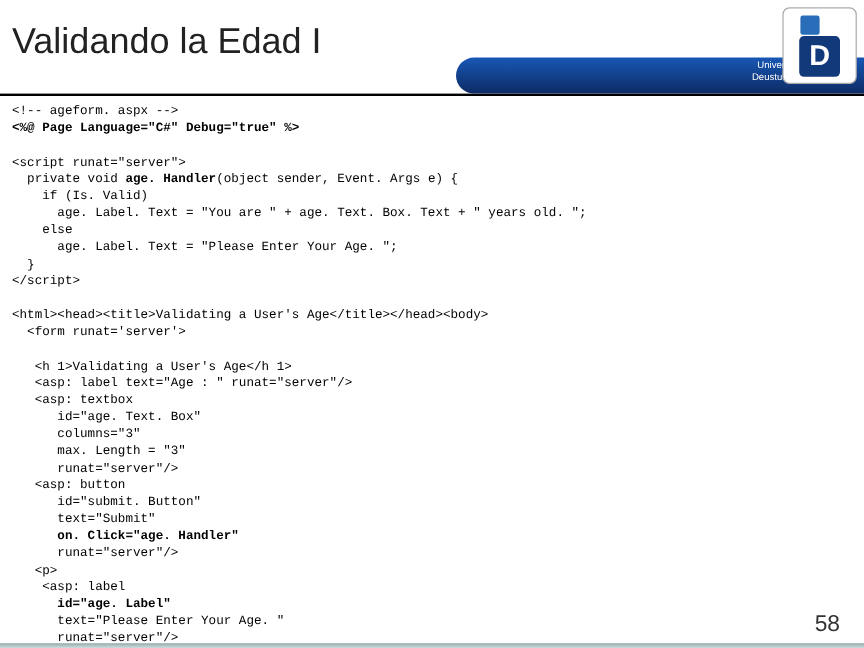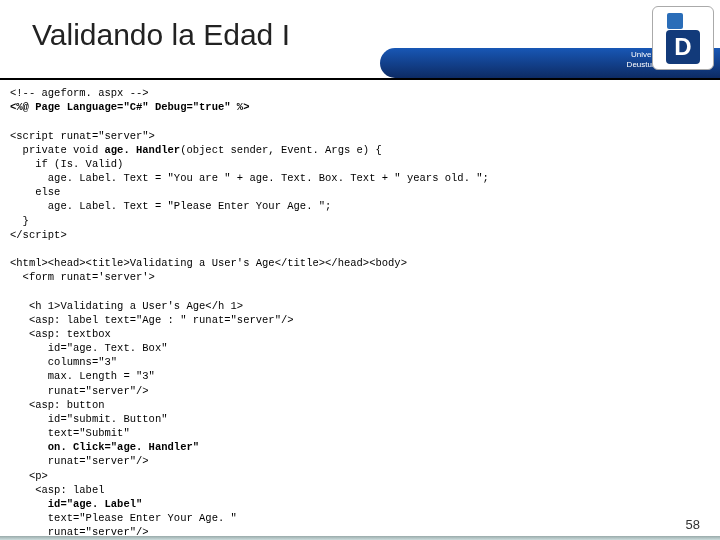--- a/index.html
+++ b/index.html
@@ -17,21 +17,20 @@
     height: 78px;
     border-bottom: 2px solid #000;
     background: #fff;
   }
   .title {
     position: absolute;
     left: 10px;
     top: 18px;
     font-size: 30px;
     color: #222;
-    margin-left: 22px;
   }
   .header-bar {
     position: absolute;
     right: 0;
     top: 48px;
     height: 30px;
     width: 340px;
     background: linear-gradient(to bottom, #1857b5 0%, #0d2b64 100%);
     border-top-left-radius: 30px;
     border-bottom-left-radius: 30px;
@@ -90,21 +89,21 @@
     padding: 6px 10px 12px 10px;
     color: #000;
   }
   .code b {
     font-weight: bold;
   }
   .page-num {
     position: absolute;
     right: 20px;
     bottom: 8px;
-    font-size: 13px;
+    font-size: 19px;
     color: #333;
   }
   .bottom-rule {
     position: absolute;
     left: 0;
     bottom: 0;
     width: 100%;
     height: 4px;
     background: linear-gradient(to bottom, #9aa 0%, #cdd 100%);
   }

